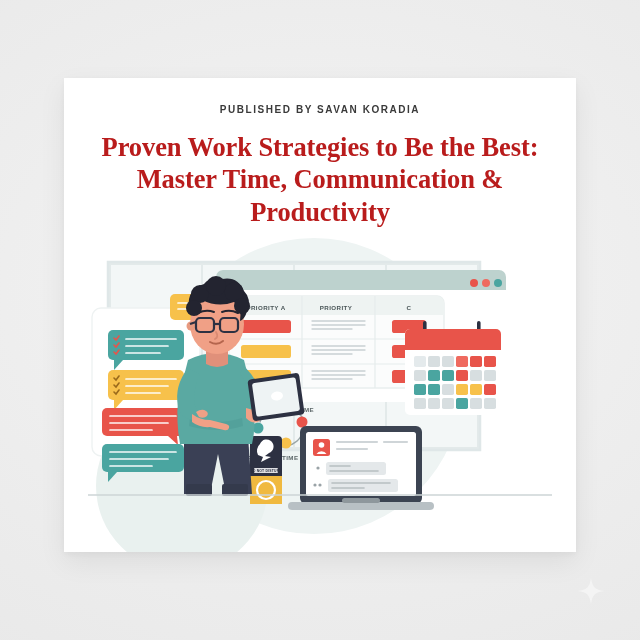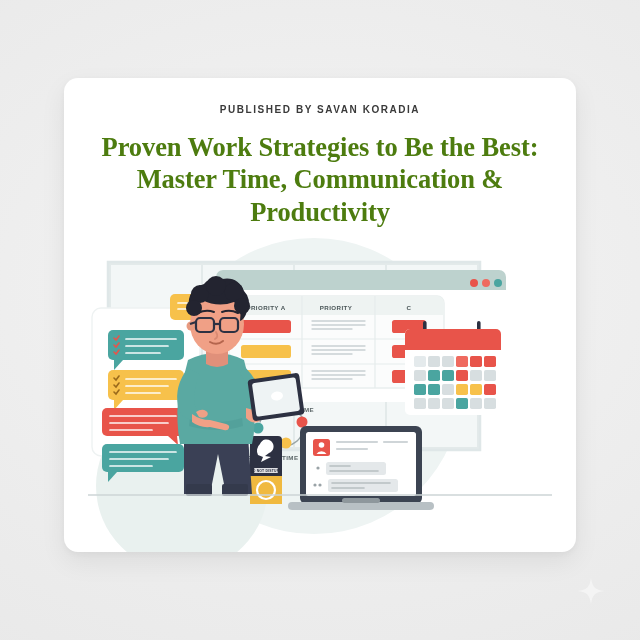--- a/index.html
+++ b/index.html
@@ -19,35 +19,34 @@
     position:absolute;right:36px;bottom:36px;width:26px;height:26px;
     opacity:.75;
   }
   .sparkle svg{display:block;}
 
   
   .card{
     position:absolute;left:64px;top:78px;width:512px;height:474px;
     background:#ffffff;
     box-shadow:0 10px 26px rgba(0,0,0,.07), 0 2px 6px rgba(0,0,0,.04);
-    border-radius:14px;
   }
   .kicker{
     text-align:center;
     font-size:10px;letter-spacing:1.55px;font-weight:600;
     color:#3a3a3a;
     margin-top:26px;
   }
   .headline{
     text-align:center;
     font-family:"Liberation Serif", serif;
     font-weight:700;
     font-size:26.5px;
     line-height:1.22;
-    color:#4d7c0f;
+    color:#b91c1c;
     margin:16px 22px 0 22px;
     letter-spacing:-.1px;
   }
 
   
   .illus{
     position:absolute;left:0;right:0;top:158px;height:316px;
     overflow:hidden;
   }
   .illus svg{display:block;width:512px;height:316px;}

